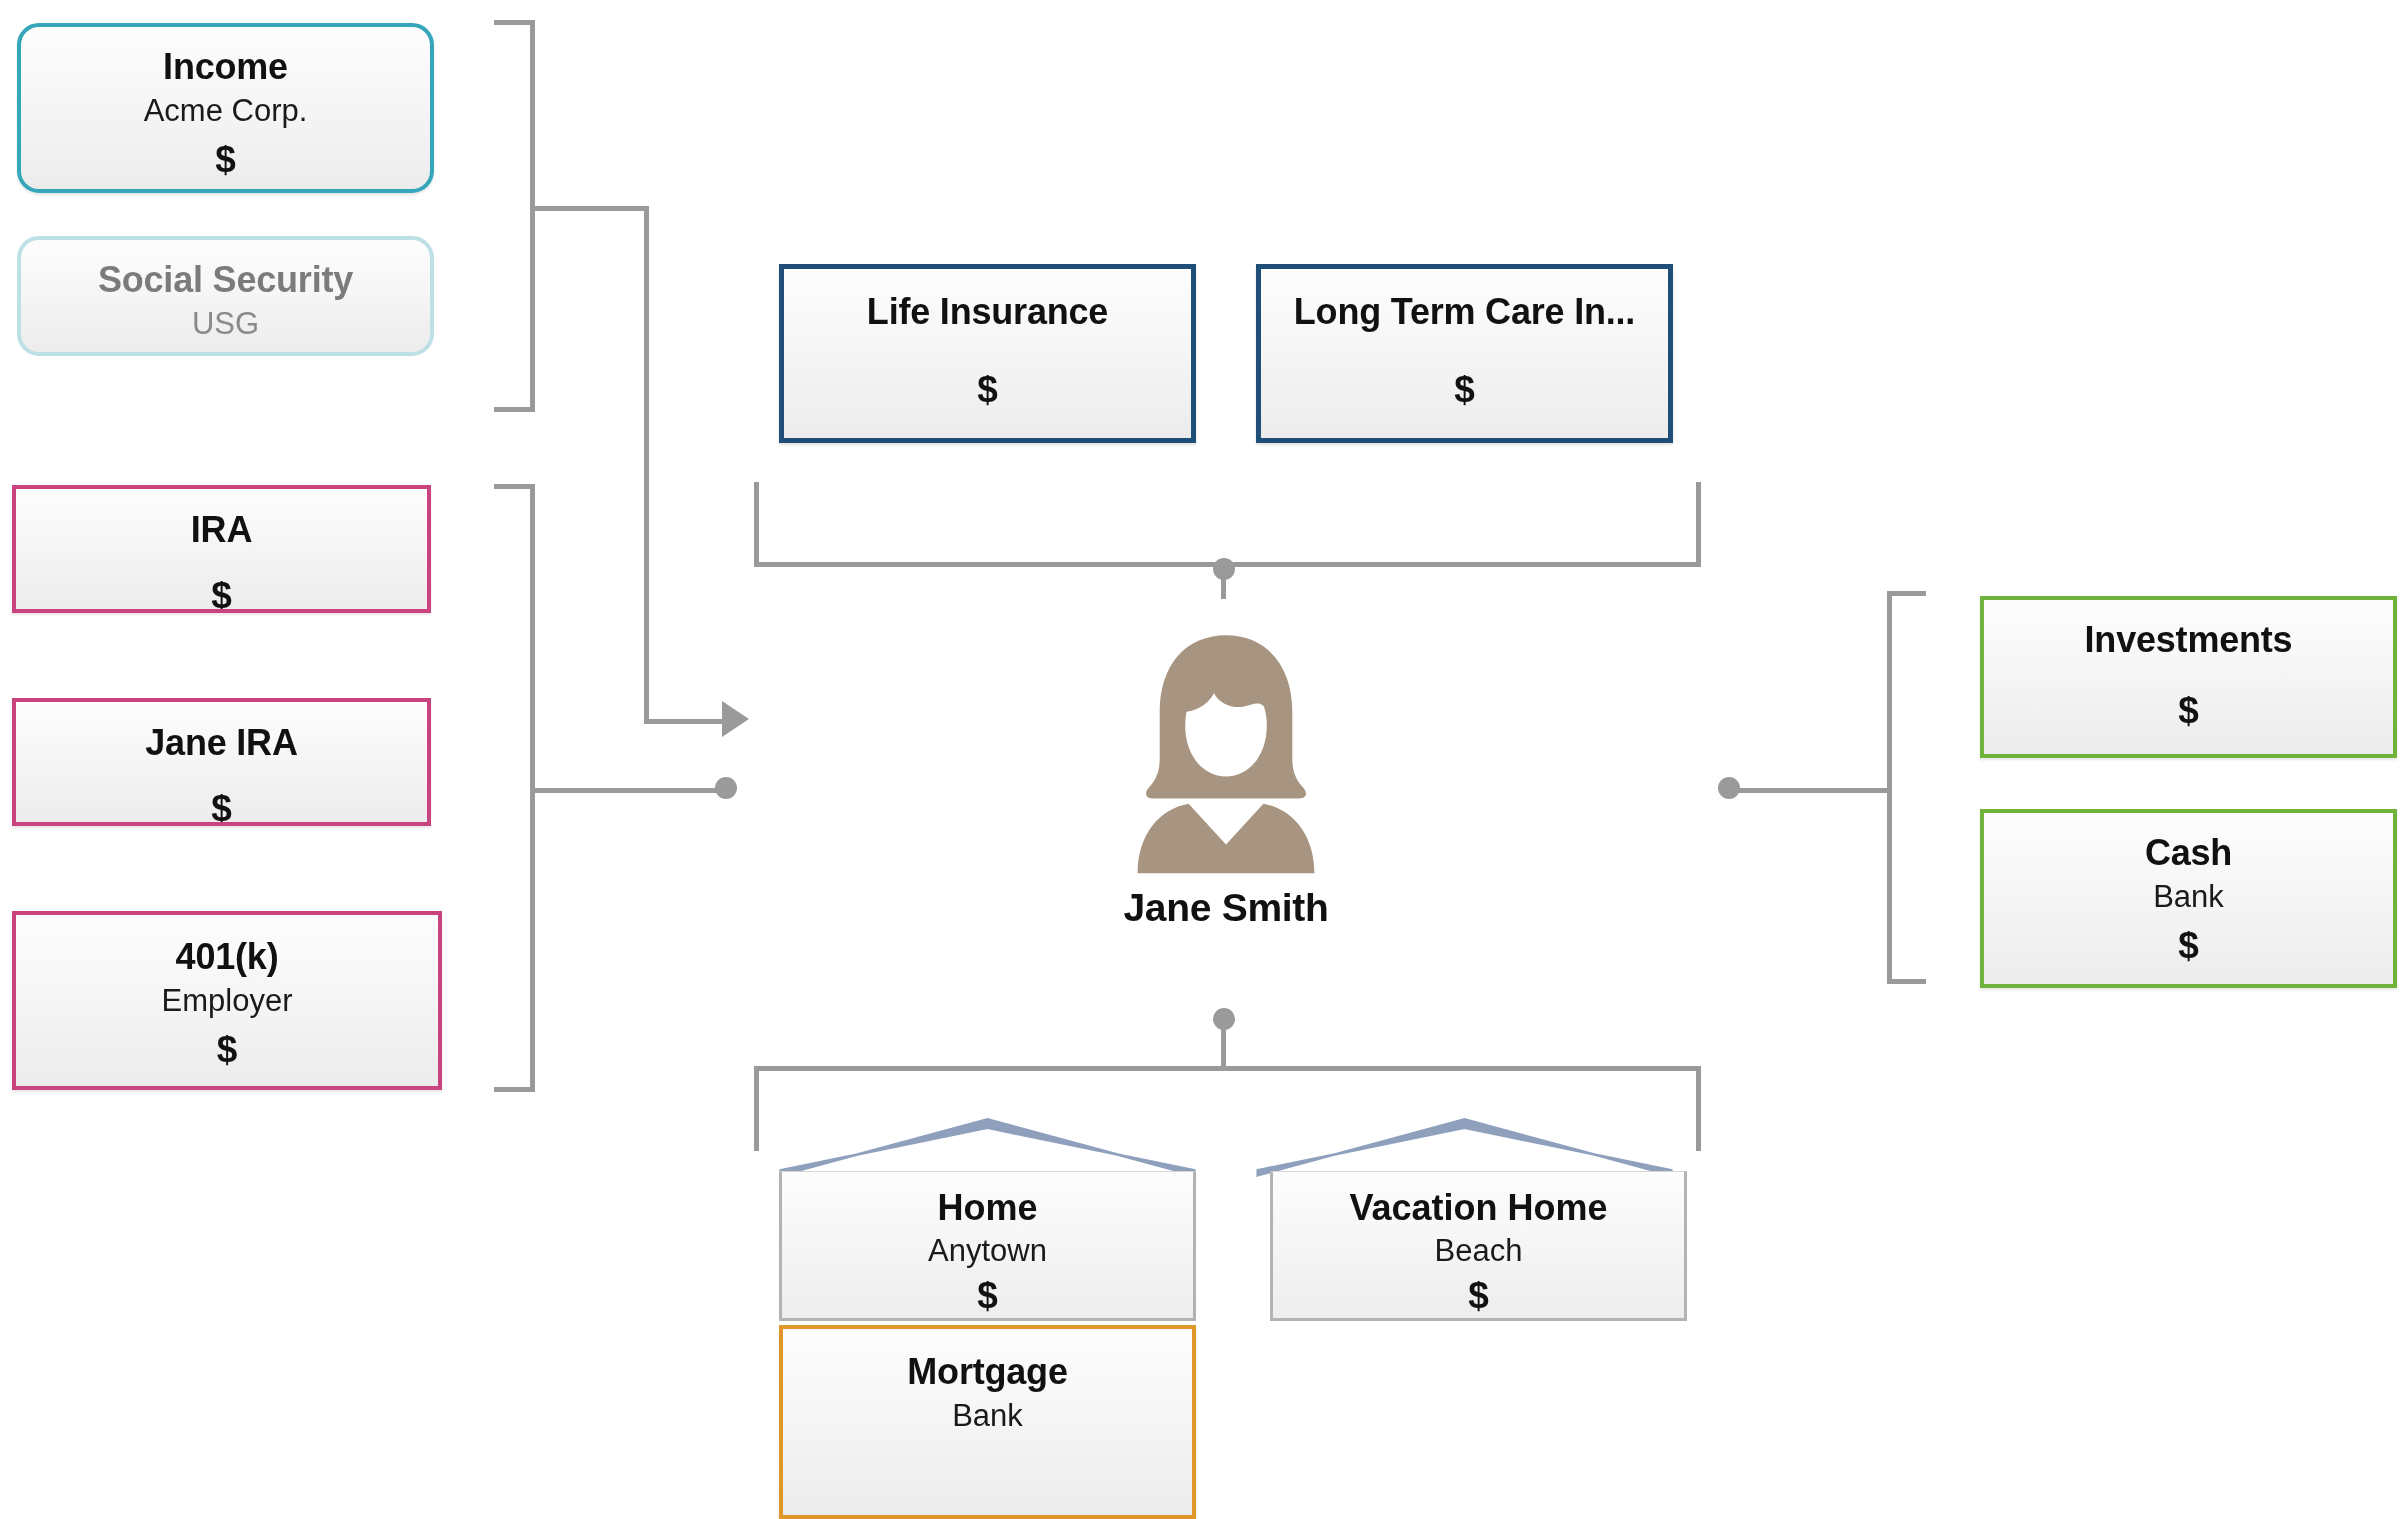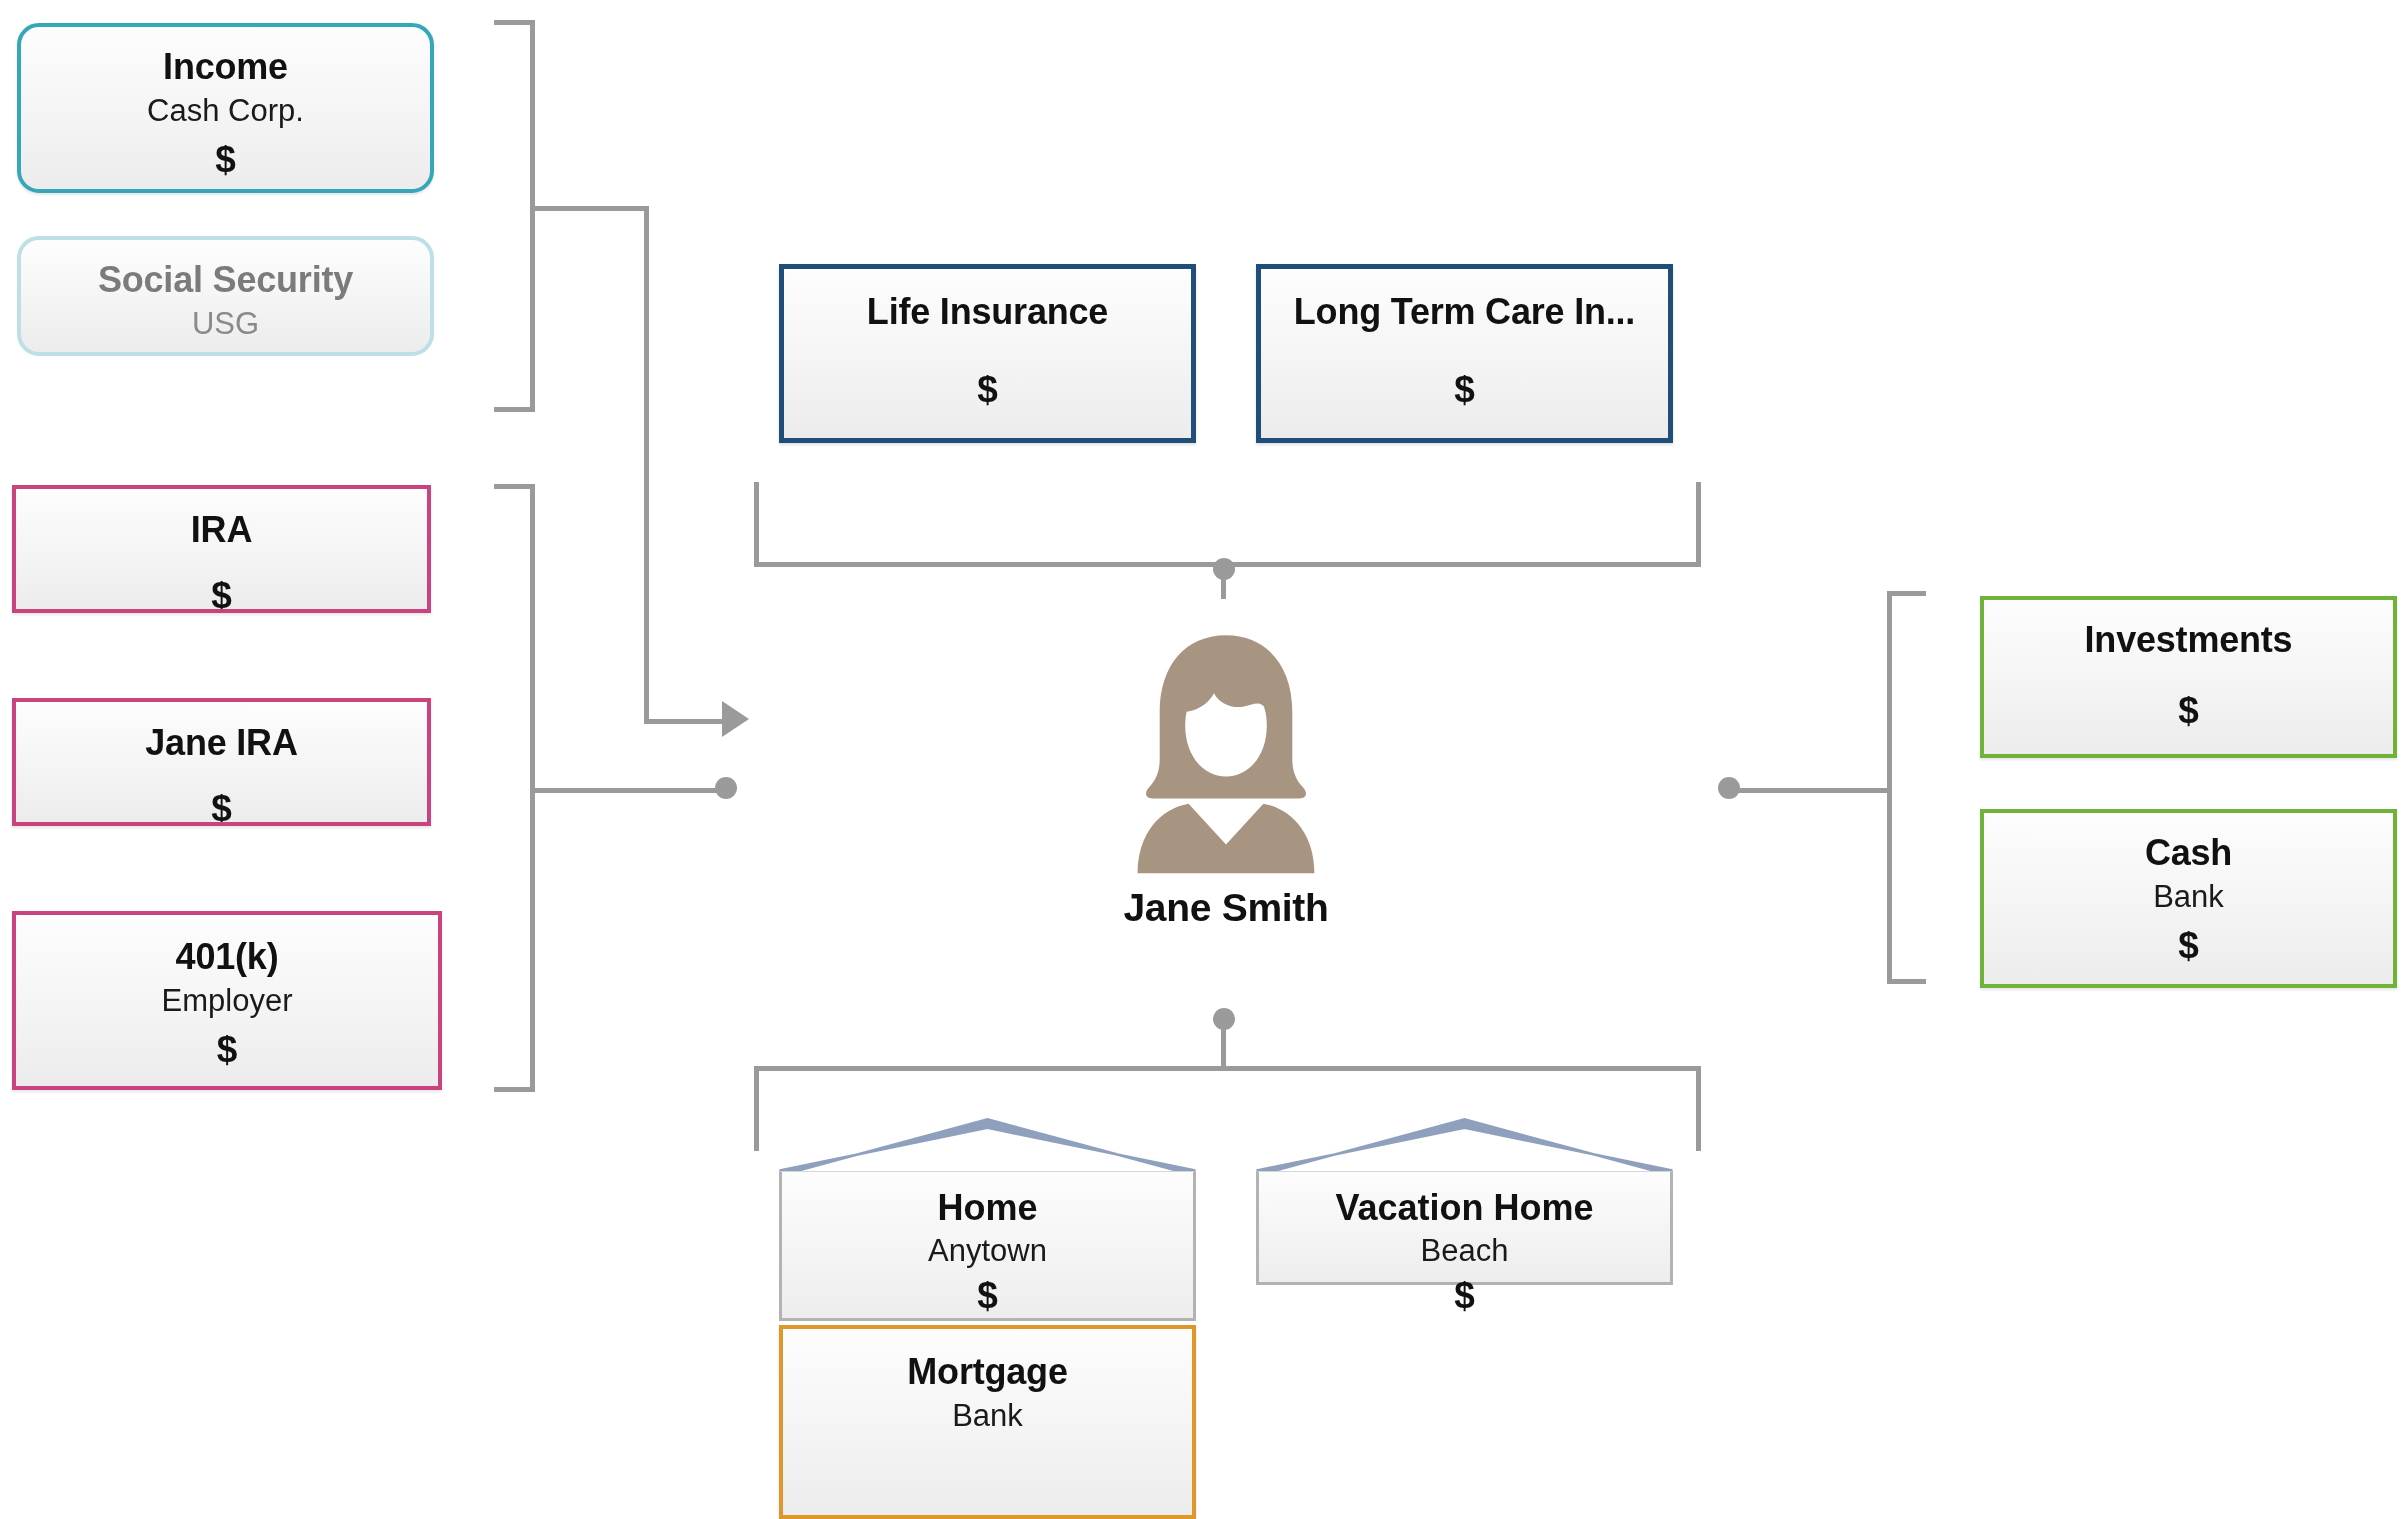--- a/index.html
+++ b/index.html
@@ -180,21 +180,21 @@
   <div class="dot" style="left:1213px; top:1008px;"></div>
 
   <div class="conn v" style="left:1887px; top:591px; height:393px;"></div>
   <div class="conn h" style="left:1887px; top:591px; width:39px;"></div>
   <div class="conn h" style="left:1887px; top:979px; width:39px;"></div>
   <div class="conn h" style="left:1729px; top:788px; width:162px;"></div>
   <div class="dot" style="left:1718px; top:777px;"></div>
 
   <div class="card teal" style="left:17px; top:23px; width:417px; height:170px; padding-top:19px;">
     <div class="c-title" style="font-size:36px;">Income</div>
-    <div class="c-sub" style="font-size:31px; margin-top:5.1px;">Cash Corp.</div>
+    <div class="c-sub" style="font-size:31px; margin-top:5.1px;">Acme Corp.</div>
     <div class="c-amt" style="font-size:37px; margin-top:10.2px;">$</div>
   </div>
 
   <div class="card teal-muted" style="left:17px; top:236px; width:417px; height:120px; padding-top:19px;">
     <div class="c-title" style="font-size:36px;">Social Security</div>
     <div class="c-sub" style="font-size:31px; margin-top:5.1px;">USG</div>
     <div class="c-amt" style="font-size:37px; margin-top:10.2px;">$</div>
   </div>
 
   <div class="card pink" style="left:12px; top:485px; width:419px; height:128px; padding-top:20.4px;">
@@ -247,21 +247,21 @@
 
   <div class="card orange" style="left:779px; top:1325px; width:417px; height:194px; padding-top:22px;">
     <div class="c-title" style="font-size:36px;">Mortgage</div>
     <div class="c-sub" style="font-size:31px; margin-top:5.1px;">Bank</div>
   </div>
 
   <div class="house" style="left:1256px; top:1116px; width:417px; height:204px;">
     <svg class="roof" width="417" height="61" viewBox="0 0 490 72" preserveAspectRatio="none">
       <polygon points="2,70 245,4 488,70 488,64 245,14 2,64" fill="#8fa0bd" stroke="#8fa0bd" stroke-width="3"></polygon>
     </svg>
-    <div class="body" style="left:0; top:55px; width:417px; height:114px; padding-top:15.3px;">
+    <div class="body" style="left:14px; top:55px; width:417px; height:150px; padding-top:15.3px;">
       <div class="c-title" style="font-size:36px; font-weight:bold; color:#111;">Vacation Home</div>
       <div class="c-sub" style="font-size:31px; margin-top:3.4px; color:#1a1a1a;">Beach</div>
       <div class="c-amt" style="font-size:37px; font-weight:bold; margin-top:6.8px; color:#111;">$</div>
     </div>
   </div>
 
   <div id="person-block">
     <svg width="238" height="247" viewBox="0 0 280 290" style="display:block; margin:0 auto;">
 
       <path d="M140 6

